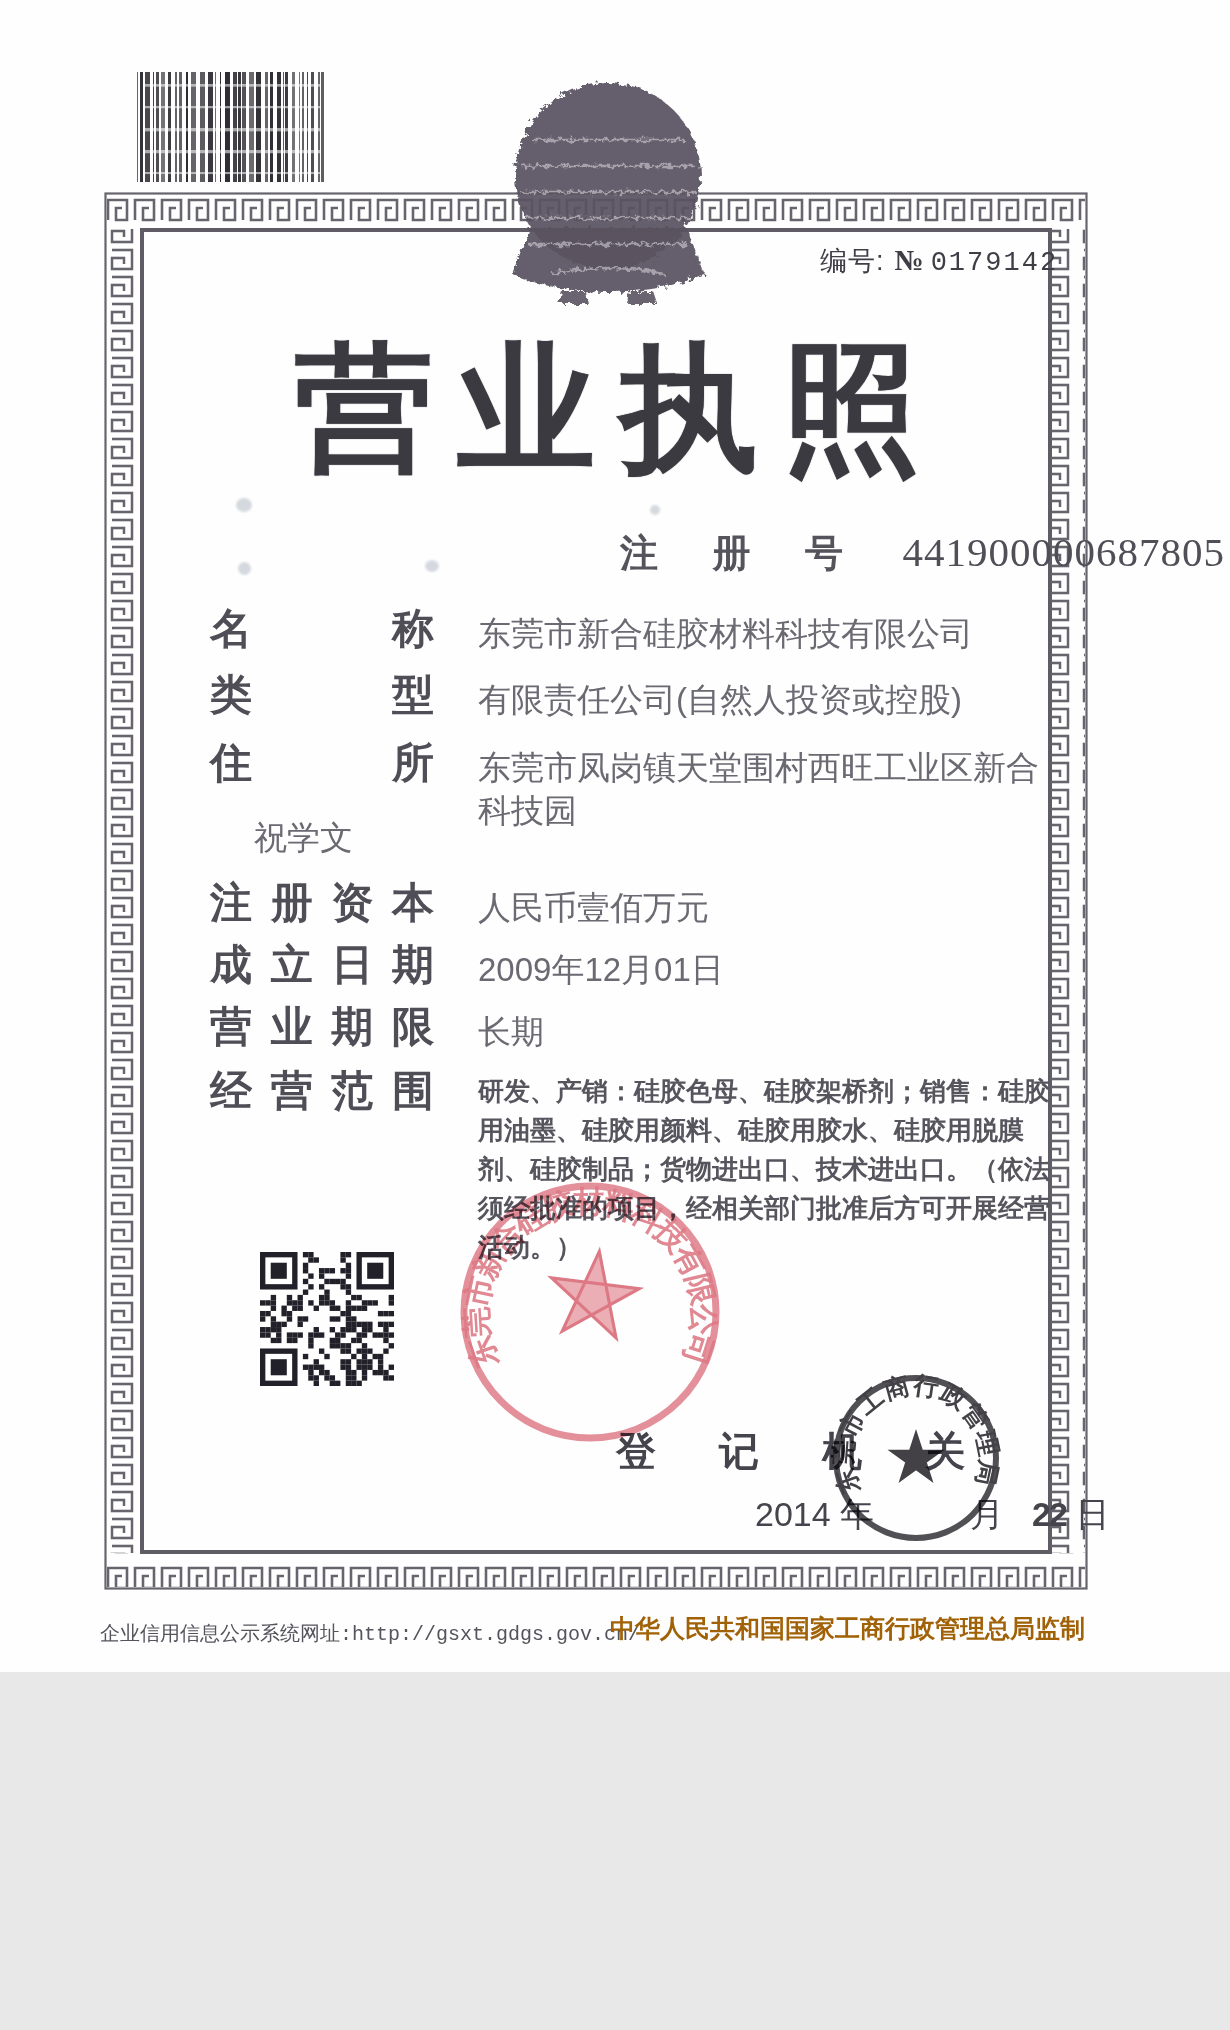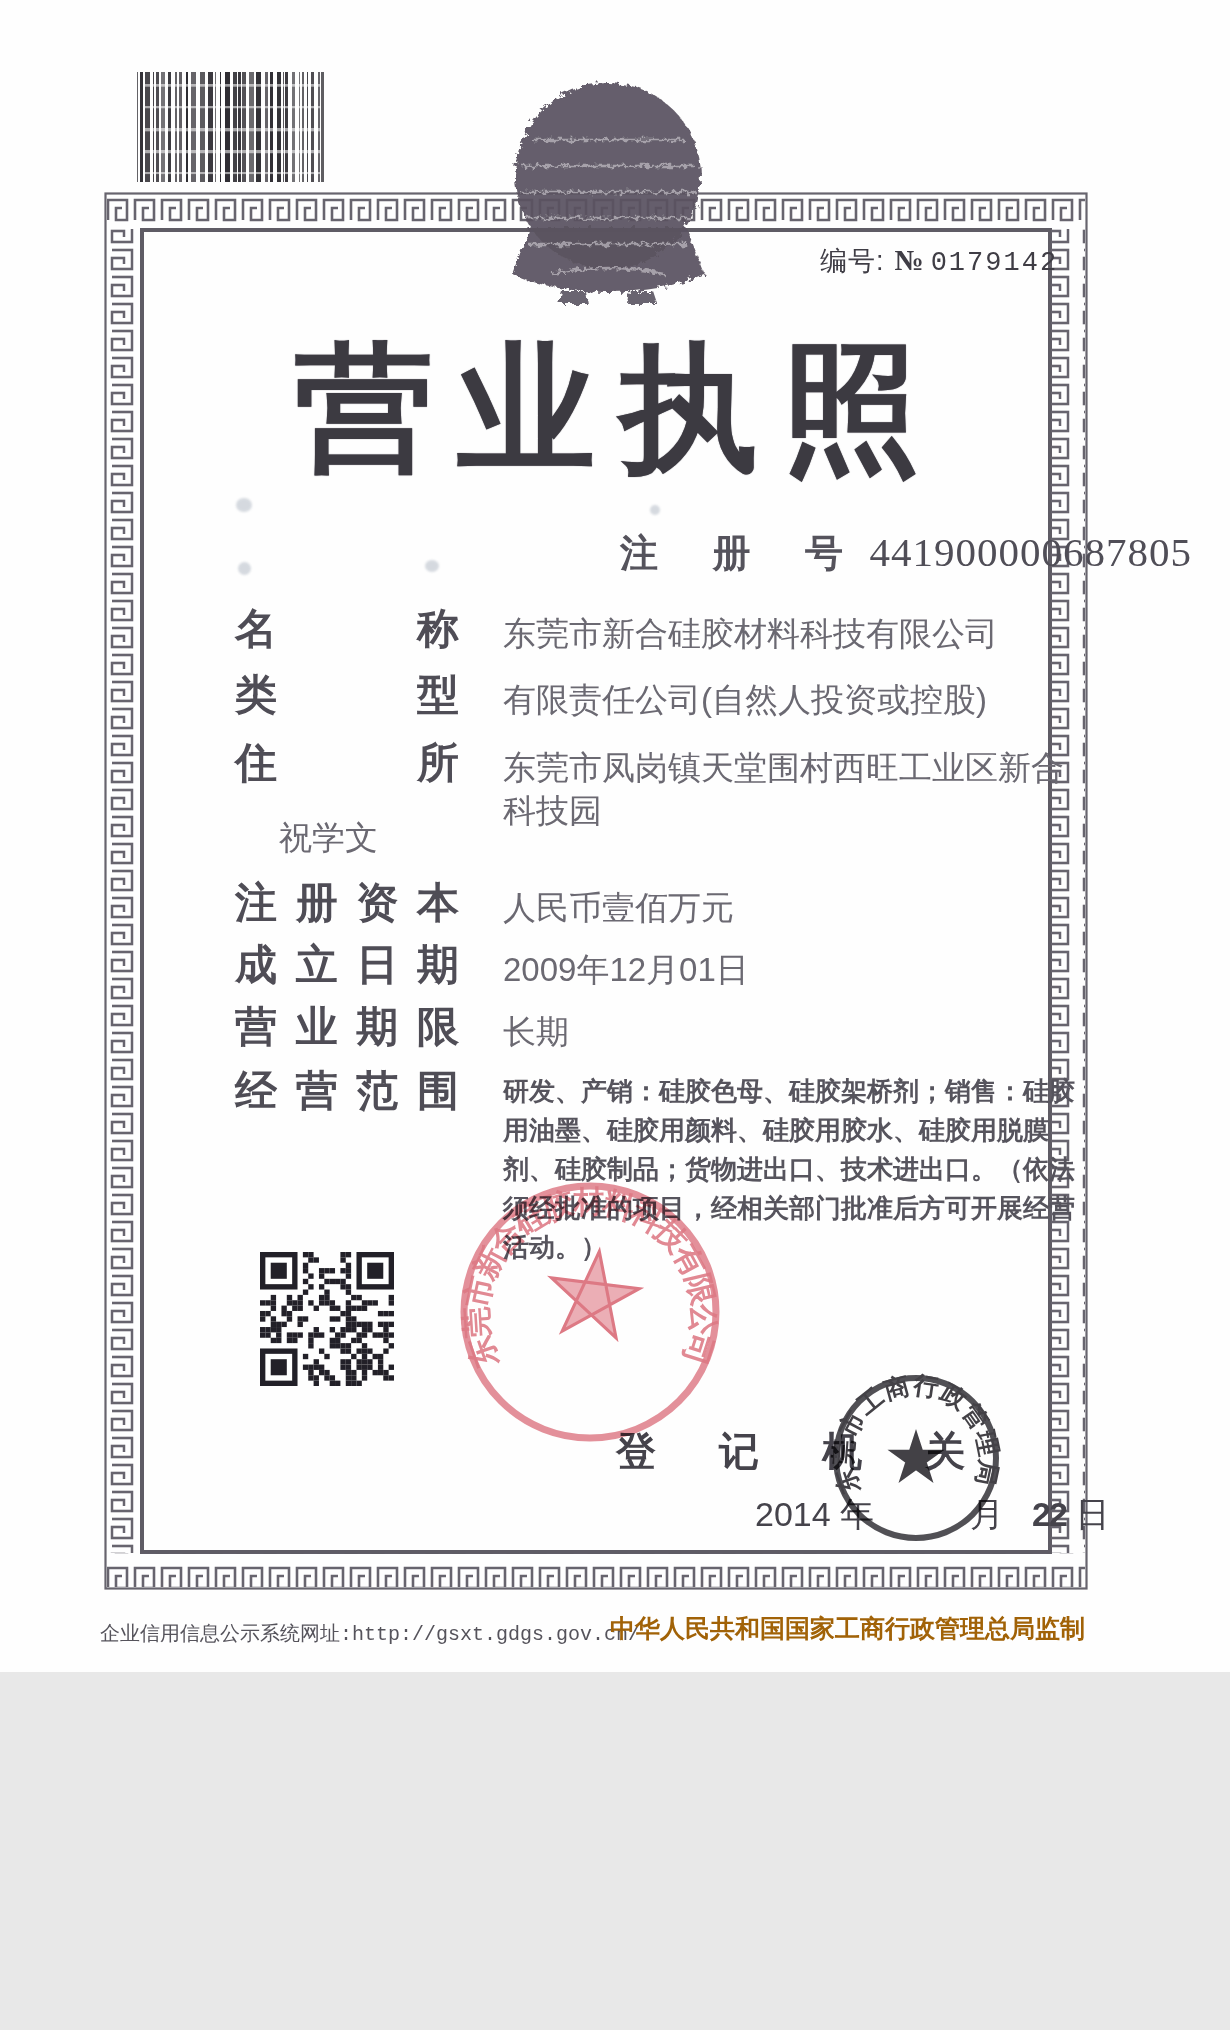--- a/index.html
+++ b/index.html
@@ -14,23 +14,23 @@
   #serial .digits{font-family:"Liberation Mono",monospace;font-size:27px;letter-spacing:2px;}
   
   #border-svg{left:104px;top:192px;z-index:1;opacity:.92;}
   
   #title{left:295px;top:338px;width:625px;display:flex;justify-content:space-between;z-index:4;}
   #title span{font-family:"Liberation Serif",serif;font-weight:900;font-size:138px;line-height:1.05;color:#3c3a41;
               text-shadow:0 0 1px #5a5760;}
   
   #regline{left:620px;top:528px;white-space:nowrap;z-index:4;}
   #regline .rlabel{font-size:38px;color:#55535c;letter-spacing:22px;font-weight:600;}
-  #regline .rvalue{font-family:"Liberation Serif",serif;font-size:41px;color:#504e57;letter-spacing:1px;}
-  
-  .row{position:absolute;left:210px;width:860px;display:flex;align-items:flex-start;z-index:4;margin-left:25px;}
+  #regline .rvalue{font-family:"Liberation Serif",serif;font-size:41px;color:#504e57;letter-spacing:1px;margin-left:33px;}
+  
+  .row{position:absolute;left:210px;width:860px;display:flex;align-items:flex-start;z-index:4;}
   .flabel{width:224px;font-size:42px;font-weight:600;color:#4f4d56;
           text-align:justify;text-align-last:justify;line-height:1.1;flex:none;}
   .fvalue{margin-left:44px;padding-top:7px;font-size:33px;color:#6b6972;line-height:1.3;}
   .row.scope .fvalue{font-size:26px;line-height:1.5;width:576px;color:#56545d;font-weight:600;padding-top:4px;}
   
   #qr{left:260px;top:1252px;width:134px;height:134px;z-index:4;}
   #company-seal{left:452px;top:1172px;width:276px;height:276px;z-index:8;mix-blend-mode:multiply;opacity:.85;}
   #registrar-line{left:616px;top:1424px;font-size:40px;font-weight:600;color:#45434b;letter-spacing:26px;white-space:nowrap;z-index:5;}
   #date-line{left:755px;top:1492px;font-size:34px;color:#45434b;white-space:nowrap;z-index:5;}
   #date-line .gap1{display:inline-block;width:96px;}

